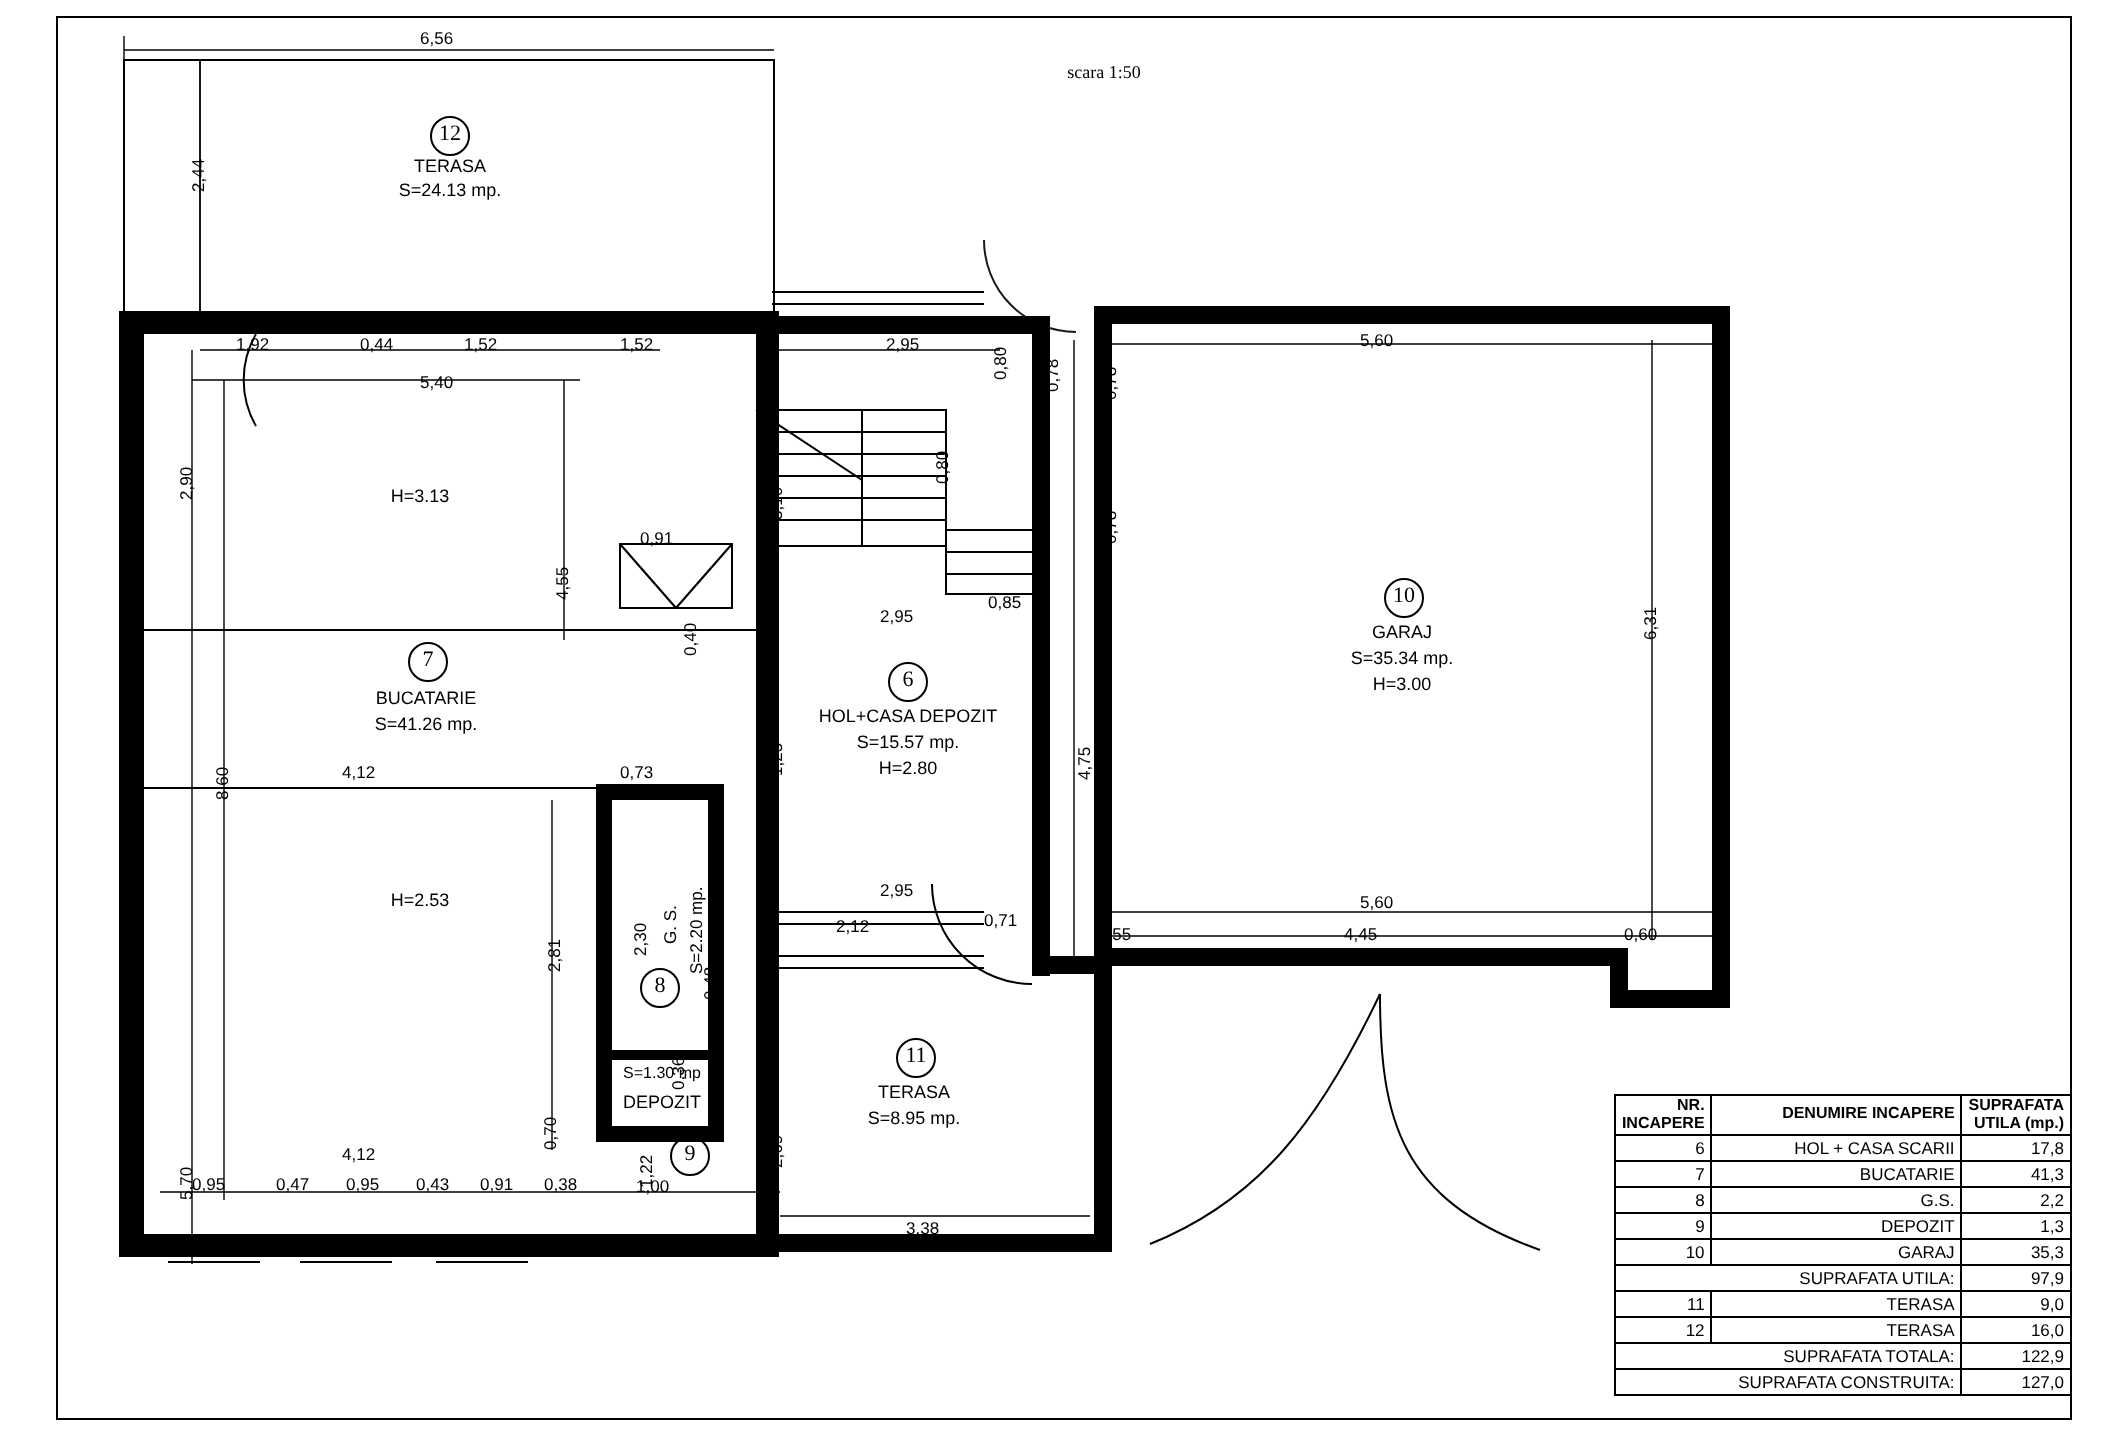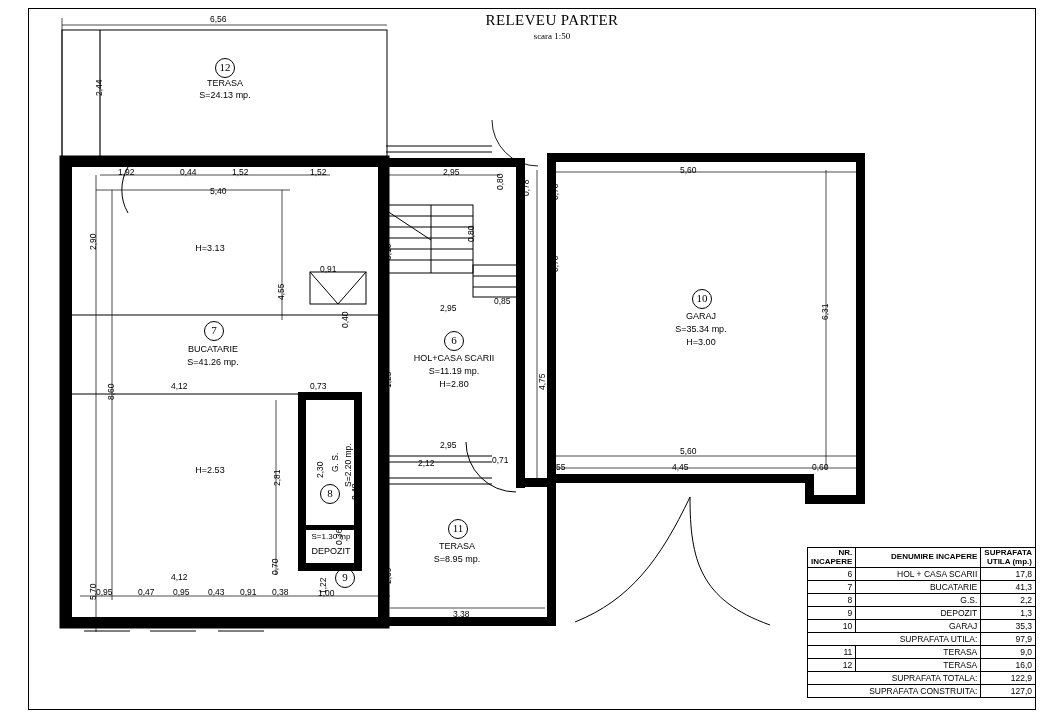--- a/index.html
+++ b/index.html
@@ -21,21 +21,20 @@
   td.bold,th.bold{font-weight:bold;}
   .rot{position:absolute;font-size:8.5px;transform:rotate(-90deg);transform-origin:left top;white-space:nowrap;}
   svg.overlay{position:absolute;left:0;top:0;width:1064px;height:720px;pointer-events:none;}
 </style>
 </head>
 <body>
 
 <div id="page">
   <div class="frame"></div>
 
-  <div class="ttl" id="title">RELEVEU PARTER</div>
   <div class="ttl" id="subtitle">scara 1:50</div>
 
   <svg class="overlay">
     <g stroke="#000" fill="none">
 
       <rect x="62" y="30" width="325" height="128" stroke-width="1"></rect>
 
       <rect x="62" y="158" width="325" height="468" stroke-width="5"></rect>
 
       <rect x="62" y="158" width="10" height="468" fill="#000" stroke="none"></rect>
@@ -143,25 +142,25 @@
   </svg>
 
   <div class="circnum" style="left:215px;top:58px;">12</div>
   <div class="lbl" style="left:165px;top:78px;width:120px;">TERASA</div>
   <div class="lbl" style="left:165px;top:90px;width:120px;">S=24.13 mp.</div>
 
   <div class="circnum" style="left:204px;top:321px;">7</div>
   <div class="lbl" style="left:153px;top:344px;width:120px;">BUCATARIE</div>
   <div class="lbl" style="left:153px;top:357px;width:120px;">S=41.26 mp.</div>
   <div class="lbl" style="left:150px;top:243px;width:120px;">H=3.13</div>
-  <div class="lbl" style="left:150px;top:445px;width:120px;margin-top:20px;">H=2.53</div>
+  <div class="lbl" style="left:150px;top:445px;width:120px;">H=2.53</div>
 
   <div class="circnum" style="left:444px;top:331px;">6</div>
-  <div class="lbl" style="left:393px;top:353px;width:122px;">HOL+CASA SCARII</div>
-  <div class="lbl" style="left:393px;top:366px;width:122px;">S=11.19 mp.</div>
+  <div class="lbl" style="left:393px;top:353px;width:122px;">HOL+CASA DEPOZIT</div>
+  <div class="lbl" style="left:393px;top:366px;width:122px;">S=15.57 mp.</div>
   <div class="lbl" style="left:393px;top:379px;width:122px;">H=2.80</div>
 
   <div class="circnum" style="left:692px;top:289px;">10</div>
   <div class="lbl" style="left:641px;top:311px;width:120px;">GARAJ</div>
   <div class="lbl" style="left:641px;top:324px;width:120px;">S=35.34 mp.</div>
   <div class="lbl" style="left:641px;top:337px;width:120px;">H=3.00</div>
 
   <div class="circnum" style="left:448px;top:519px;">11</div>
   <div class="lbl" style="left:397px;top:541px;width:120px;">TERASA</div>
   <div class="lbl" style="left:397px;top:554px;width:120px;">S=8.95 mp.</div>

